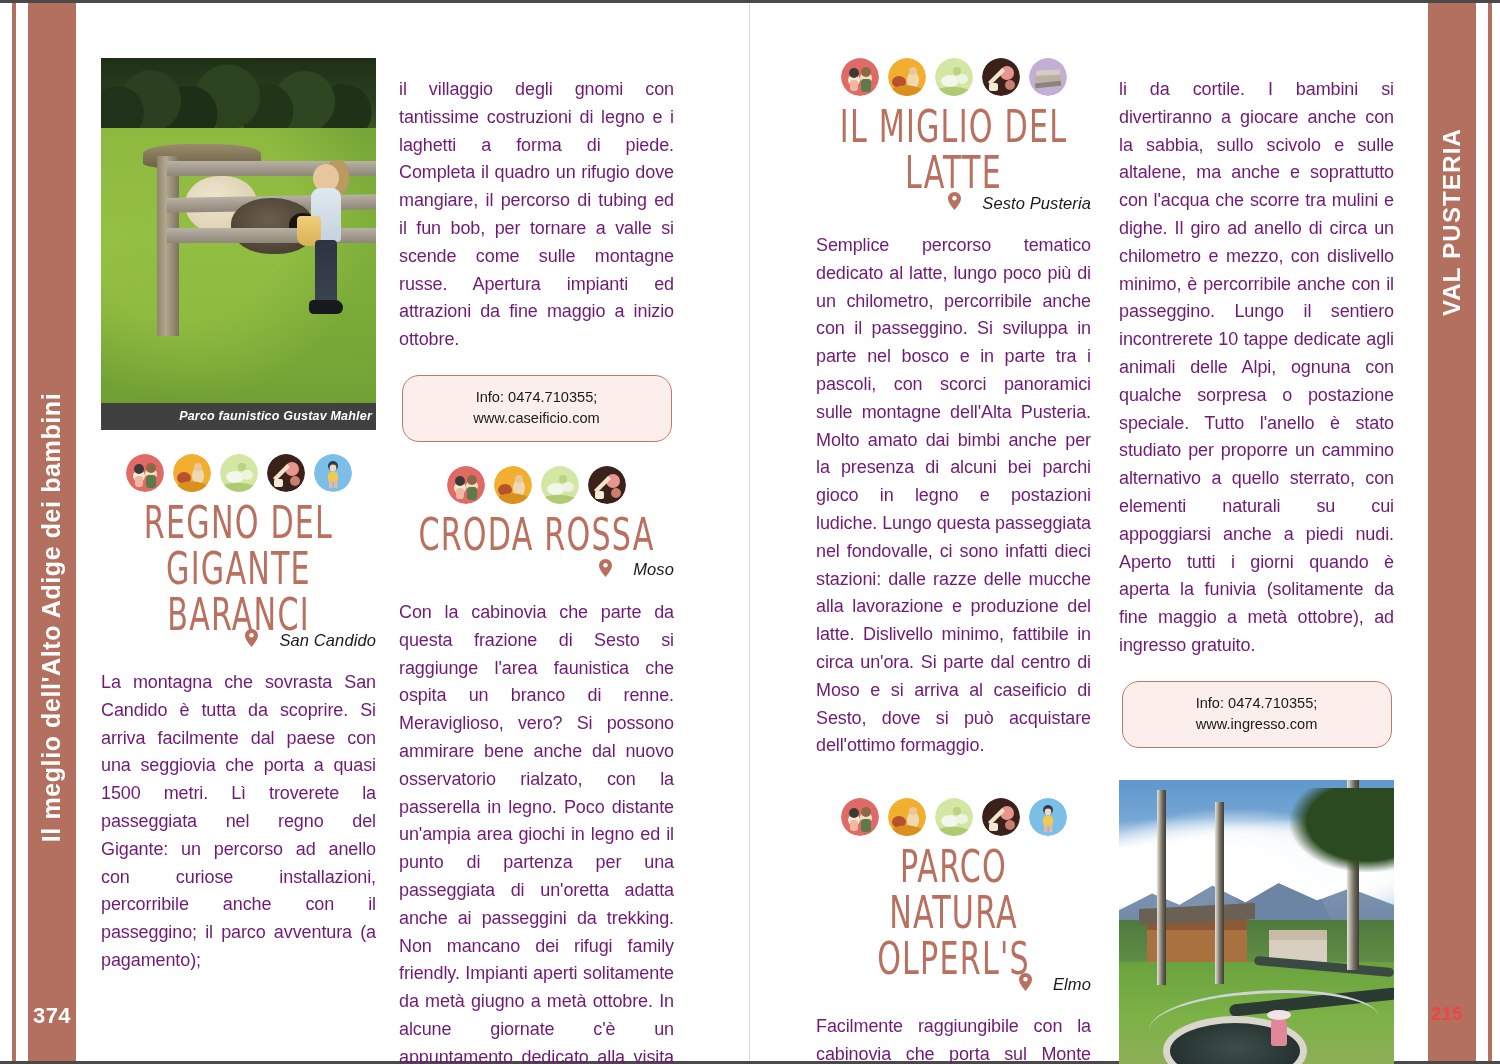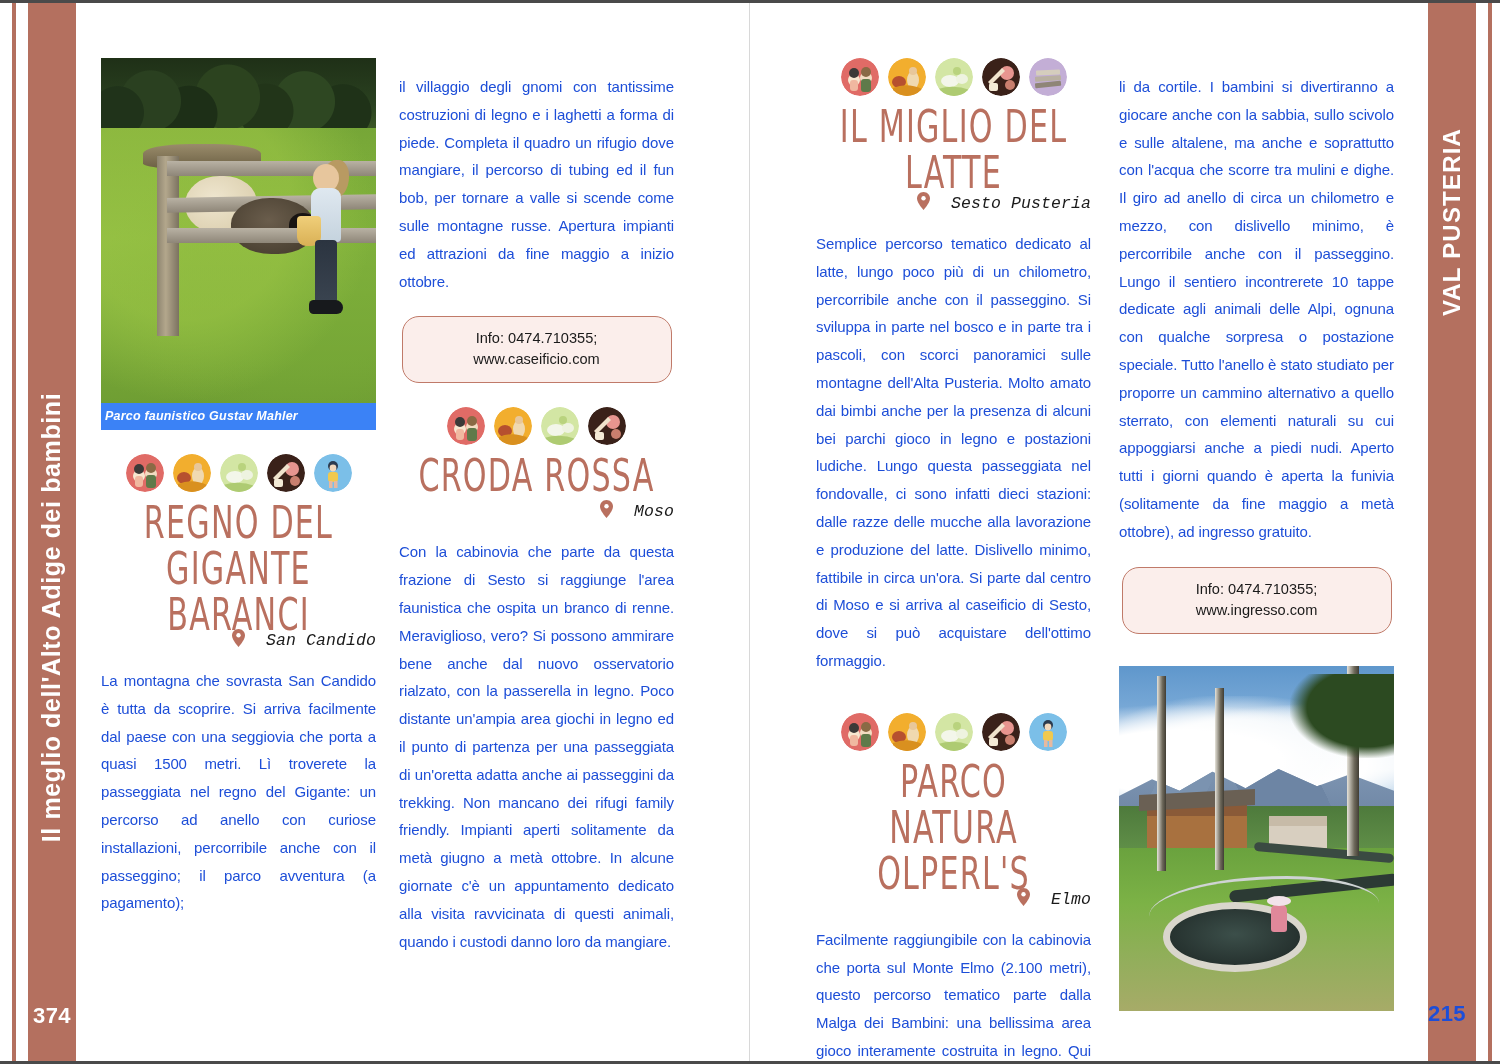--- a/index.html
+++ b/index.html
@@ -121,23 +121,23 @@
   }
   .folio-right {
     position: absolute;
     left: 1428px;
     top: 988px;
     width: 38px;
     height: 52px;
     display: flex;
     align-items: center;
     justify-content: center;
-    color: #1d4ed8;
+    color: #ef4444;
     font-weight: bold;
-    font-size: 22px;
+    font-size: 18px;
     letter-spacing: 0.5px;
   }
 
   
   .gutter {
     position: absolute;
     left: 749px;
     top: 3px;
     width: 1px;
     height: 1058px;
@@ -149,48 +149,48 @@
     position: absolute;
     top: 58px;
     width: 275px;
   }
   #col1 { left: 101px; }
   #col2 { left: 399px; }
   #col3 { left: 816px; }
   #col4 { left: 1119px; }
 
   .body-text {
-    font-size: 15px;
+    font-size: 18px;
     line-height: 27.8px;
-    color: #1d4ed8;
+    color: #701a75;
     text-align: justify;
     text-justify: inter-word;
     hyphens: manual;
     letter-spacing: -0.1px;
   }
 
   
   .photo {
     position: relative;
     width: 275px;
     margin-bottom: 14px;
   }
   .photo-img {
     width: 275px;
     display: block;
     position: relative;
     overflow: hidden;
   }
   .photo-cap {
-    background: #3b82f6;
+    background: #404040;
     color: #ffffff;
     font-size: 12.5px;
     font-weight: bold;
     font-style: italic;
-    text-align: left;
+    text-align: right;
     padding: 6px 4px 7px;
     letter-spacing: 0.2px;
   }
 
   
   .icon-row {
     display: flex;
     justify-content: center;
     gap: 9px;
     margin: 24px 0 8px;
@@ -218,21 +218,20 @@
     transform-origin: center top;
   }
   .sec-title .ln { display: block; }
 
   .place {
     display: flex;
     align-items: center;
     justify-content: flex-end;
     gap: 21px;
     margin: 6px 0 3px;
-    font-family: Liberation Mono, monospace;
   }
   .place .pin { display: block; flex: 0 0 auto; }
   .place .pname {
     font-style: italic;
     font-size: 16.5px;
     color: #1a1a1a;
     letter-spacing: 0.1px;
   }
 
   

